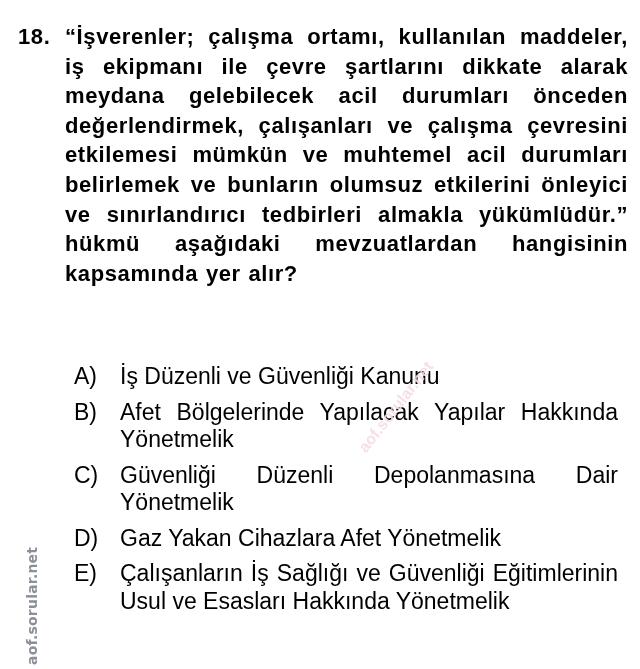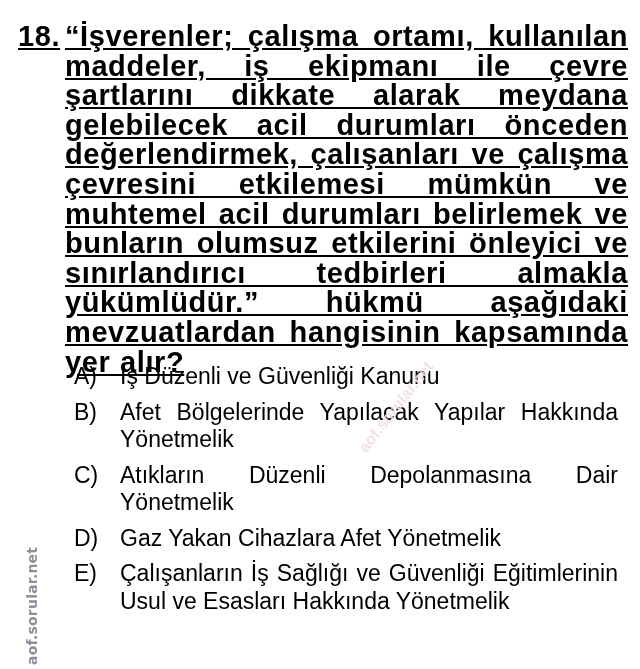--- a/index.html
+++ b/index.html
@@ -14,25 +14,24 @@
       overflow: hidden;
       color: #000;
     }
     .question {
       position: absolute;
       left: 18px;
       top: 22px;
       width: 610px;
       font-family: "Liberation Sans", sans-serif;
       font-weight: bold;
-      font-size: 29px;
+      font-size: 22px;
       line-height: 29.6px;
       letter-spacing: 0.6px;
       display: flex;
-      text-decoration: underline;
     }
     .q-number {
       width: 47px;
       flex: 0 0 47px;
     }
     .q-text {
       flex: 1;
       text-align: justify;
       text-align-last: left;
       word-spacing: 1px;
@@ -100,21 +99,21 @@
   <div class="option">
     <span class="option-letter">A)</span>
     <span class="option-text">İş Düzenli ve Güvenliği Kanunu</span>
   </div>
   <div class="option">
     <span class="option-letter">B)</span>
     <span class="option-text">Afet Bölgelerinde Yapılacak Yapılar Hakkında Yönetmelik</span>
   </div>
   <div class="option">
     <span class="option-letter">C)</span>
-    <span class="option-text">Atıkların Düzenli Depolanmasına Dair Yönetmelik</span>
+    <span class="option-text">Güvenliği Düzenli Depolanmasına Dair Yönetmelik</span>
   </div>
   <div class="option">
     <span class="option-letter">D)</span>
     <span class="option-text">Gaz Yakan Cihazlara Afet Yönetmelik</span>
   </div>
   <div class="option">
     <span class="option-letter">E)</span>
     <span class="option-text">Çalışanların İş Sağlığı ve Güvenliği Eğitimlerinin Usul ve Esasları Hakkında Yönetmelik</span>
   </div>
 </div>

